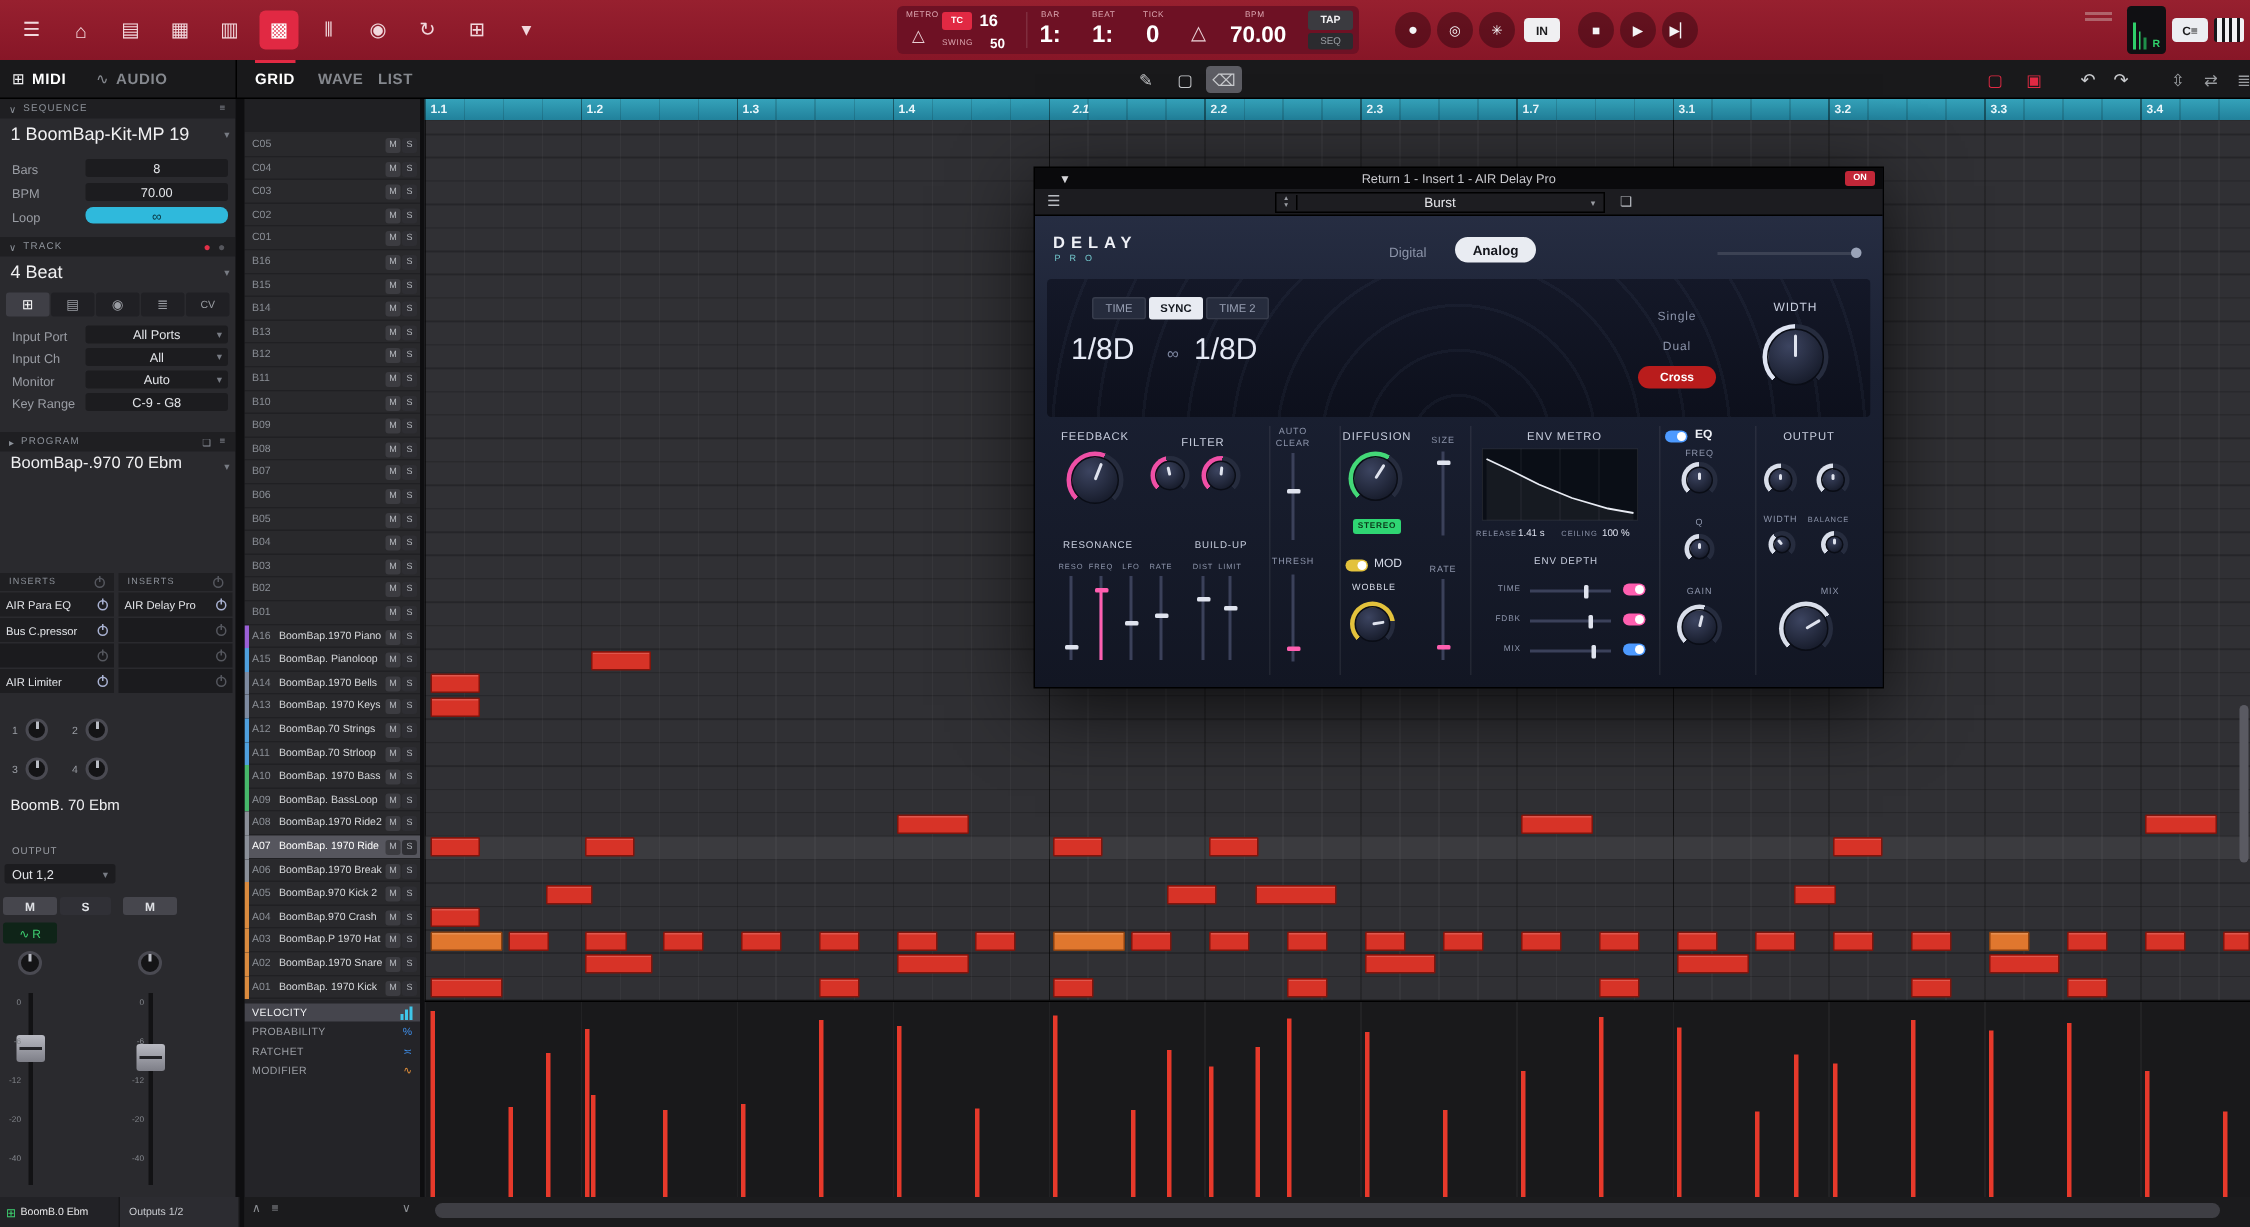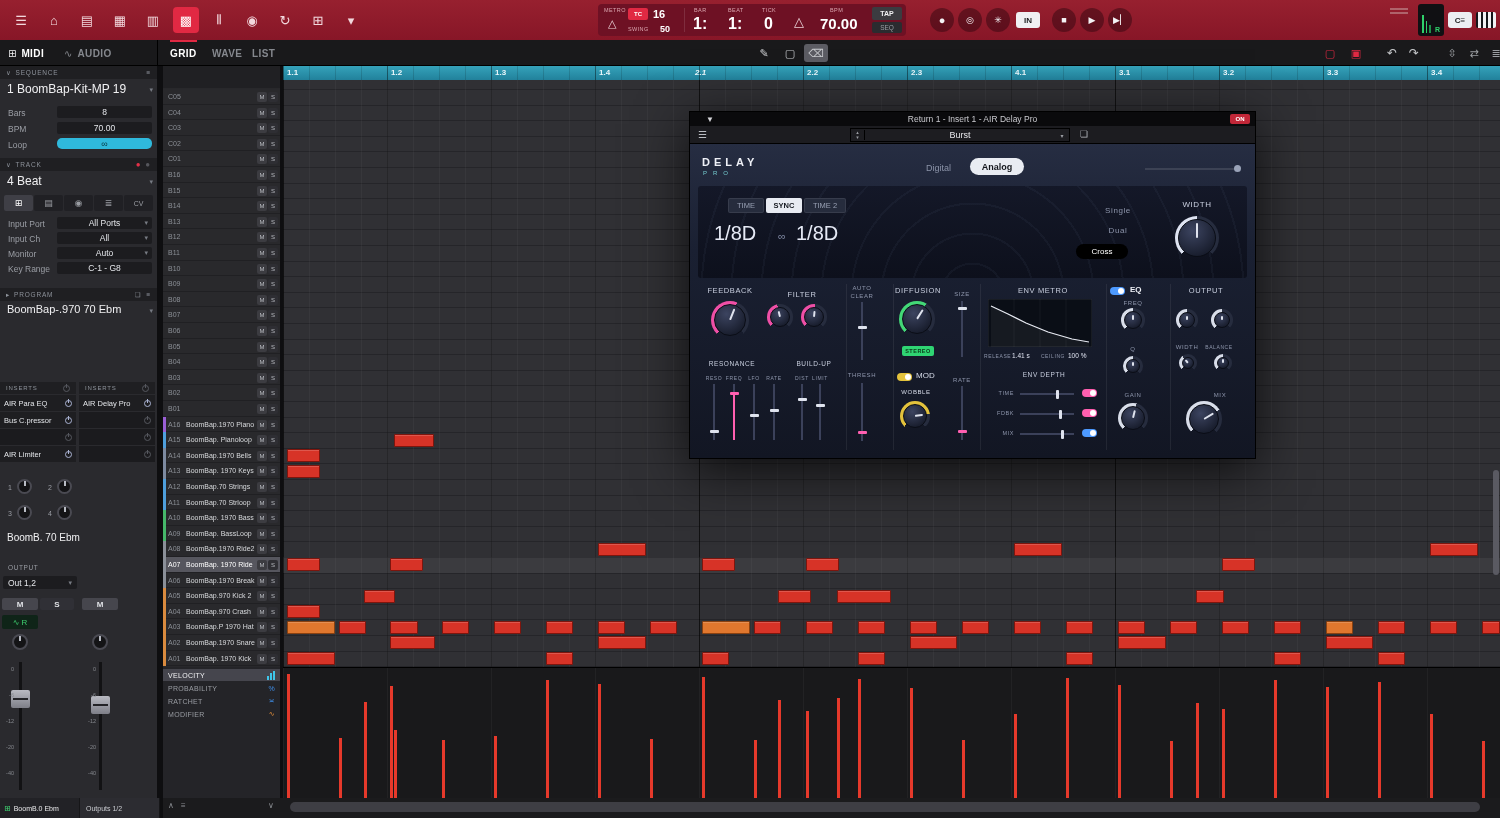--- a/index.html
+++ b/index.html
@@ -274,21 +274,21 @@
         <span>All</span>
         <span class="caret">▾</span>
       </div>
     <div class="slbl" style="top:183px;">Monitor</div>
     <div class="sval" style="top:181px;">
         <span>Auto</span>
         <span class="caret">▾</span>
       </div>
     <div class="slbl" style="top:198px;">Key Range</div>
     <div class="sval" style="top:196px;">
-        <span>C-1 - G8</span>
+        <span>C-9 - G8</span>
       </div>
 
     <div class="shead" style="top:222px;">
       <span style="margin-right:4px;">▸</span>
       <span>PROGRAM</span>
       <span style="margin-left:auto;margin-right:5px;">❏</span>
       <span>≡</span>
     </div>
     <div class="sname" style="top:237px;font-size:11px;">BoomBap-.970 70 Ebm</div>
     <div class="caret" style="top:241px;">▾</div>
@@ -631,24 +631,24 @@
         <div class="ms" style="left: 94px;">M</div>
         <div class="ms s" style="left: 105px;">S</div>
       </div>
     </div>
 
   <div id="ruler">
       <div class="rlab" style="left: 4px;">1.1</div>
       <div class="rlab" style="left: 108px;">1.2</div>
       <div class="rlab" style="left: 212px;">1.3</div>
       <div class="rlab" style="left: 316px;">1.4</div>
-      <div class="rlab" style="left: 412px; font-style: italic;">2.1</div>
+      <div class="rlab" style="left: 432px; font-style: italic;">2.1</div>
       <div class="rlab" style="left: 524px;">2.2</div>
       <div class="rlab" style="left: 628px;">2.3</div>
-      <div class="rlab" style="left: 732px;">4.1</div>
+      <div class="rlab" style="left: 732px;">1.7</div>
       <div class="rlab" style="left: 836px;">3.1</div>
       <div class="rlab" style="left: 940px;">3.2</div>
       <div class="rlab" style="left: 1044px;">3.3</div>
       <div class="rlab" style="left: 1148px;">3.4</div>
     </div>
   <div id="grid">
     <div class="abs" style="left:0;top:477px;width:1217px;height:15.6px;background:rgba(255,255,255,0.055);"></div>
     <div id="notelayer">
         <div class="note r" style="left: 111px; top: 353.5px; width: 40px;"></div>
         <div class="note r" style="left: 4px; top: 369.1px; width: 33px;"></div>
@@ -796,21 +796,21 @@
 
     <div class="mainpanel"></div>
     <div class="ptab" style="left:38px;top:86px;width:36px;">TIME</div>
     <div class="ptab on" style="left:76px;top:86px;width:36px;">SYNC</div>
     <div class="ptab" style="left:114px;top:86px;width:42px;">TIME 2</div>
     <div class="abs" style="left:24px;top:110px;color:#e6eaf6;font-size:20px;">1/8D</div>
     <div class="abs" style="left:88px;top:118px;color:#7d86a0;font-size:11px;">∞</div>
     <div class="abs" style="left:106px;top:110px;color:#e6eaf6;font-size:20px;">1/8D</div>
     <div class="al" style="left:402px;top:94px;width:52px;font-size:8px;">Single</div>
     <div class="al" style="left:402px;top:114px;width:52px;font-size:8px;">Dual</div>
-    <div class="abs" style="left:386px;top:132px;width:52px;height:15px;background:#000000;border-radius:8px;color:#fff;font-size:8px;display:flex;align-items:center;justify-content:center;">Cross</div>
+    <div class="abs" style="left:402px;top:132px;width:52px;height:15px;background:#b91c1c;border-radius:8px;color:#fff;font-size:8px;display:flex;align-items:center;justify-content:center;font-weight:bold;">Cross</div>
     <div class="al" style="left:487px;top:88px;width:40px;font-size:8px;color:#c8cede;">WIDTH</div>
 
     <div class="pdiv" style="left:156px;"></div>
     <div class="pdiv" style="left:203px;"></div>
     <div class="pdiv" style="left:290px;"></div>
     <div class="pdiv" style="left:416px;"></div>
     <div class="pdiv" style="left:480px;"></div>
 
     <div class="al" style="left:14px;top:174px;width:52px;font-size:7.5px;color:#c8cede;">FEEDBACK</div>
     <div class="al" style="left:84px;top:178px;width:56px;font-size:7.5px;color:#c8cede;">FILTER</div>

